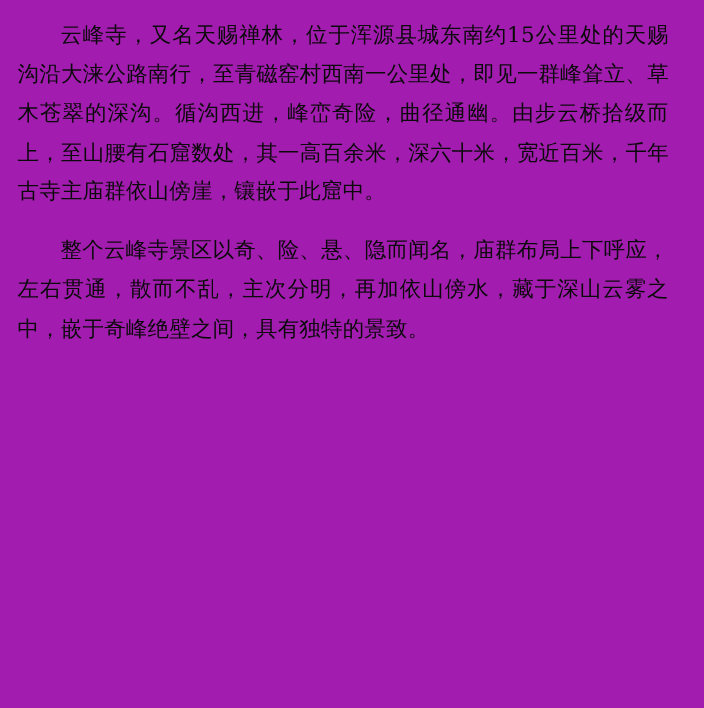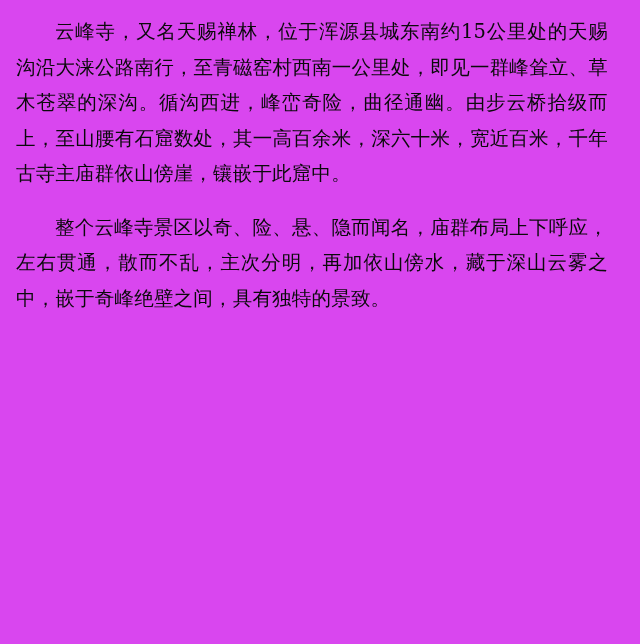--- a/index.html
+++ b/index.html
@@ -12,21 +12,21 @@
     height: 644px;
     overflow: hidden;
     font-family: "DejaVu Serif", "Liberation Serif", serif;
     color: #000000;
   }
   .page {
     box-sizing: border-box;
     width: 640px;
     height: 644px;
     padding: 14px 32px 0 16px;
-    background: #d946ef;
+    background: #a21caf;
   }
   .para {
     margin: 0 0 18px 0;
     font-size: 19.5px;
     line-height: 35.5px;
     text-align: justify;
     text-justify: inter-ideograph;
     text-indent: 2em;
     letter-spacing: 0.2px;
     word-break: break-all;

